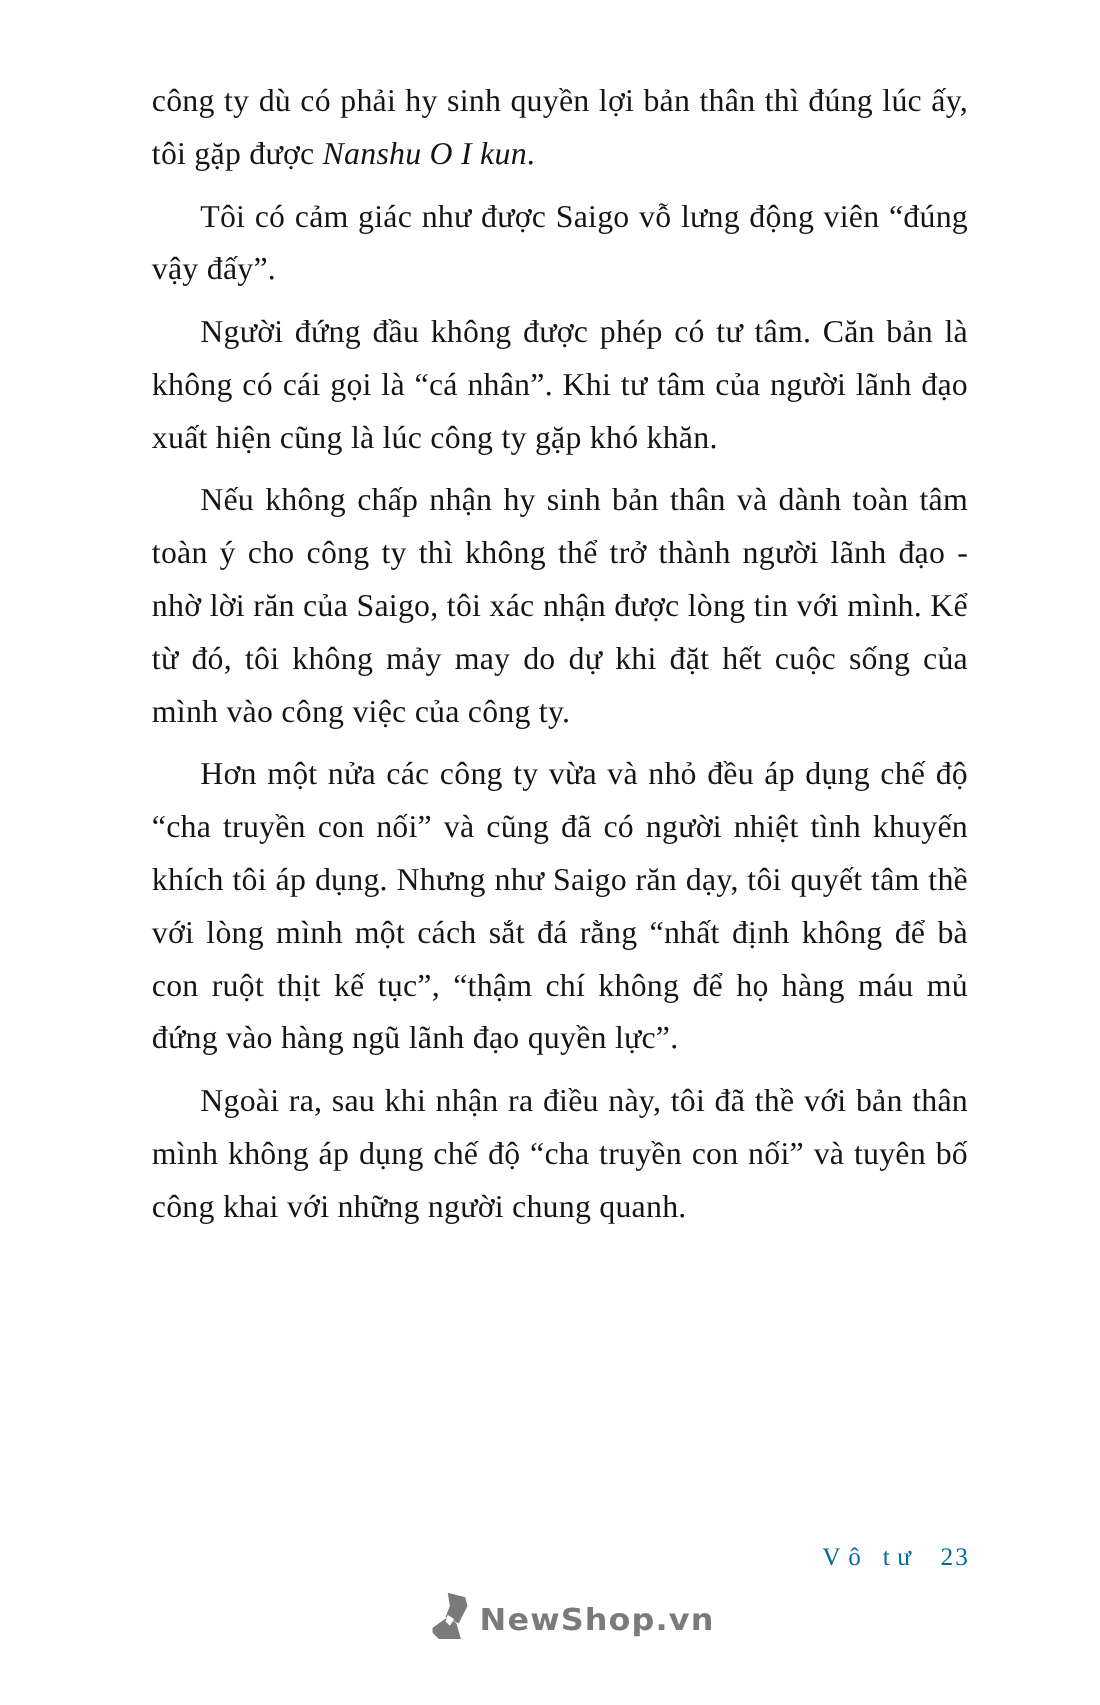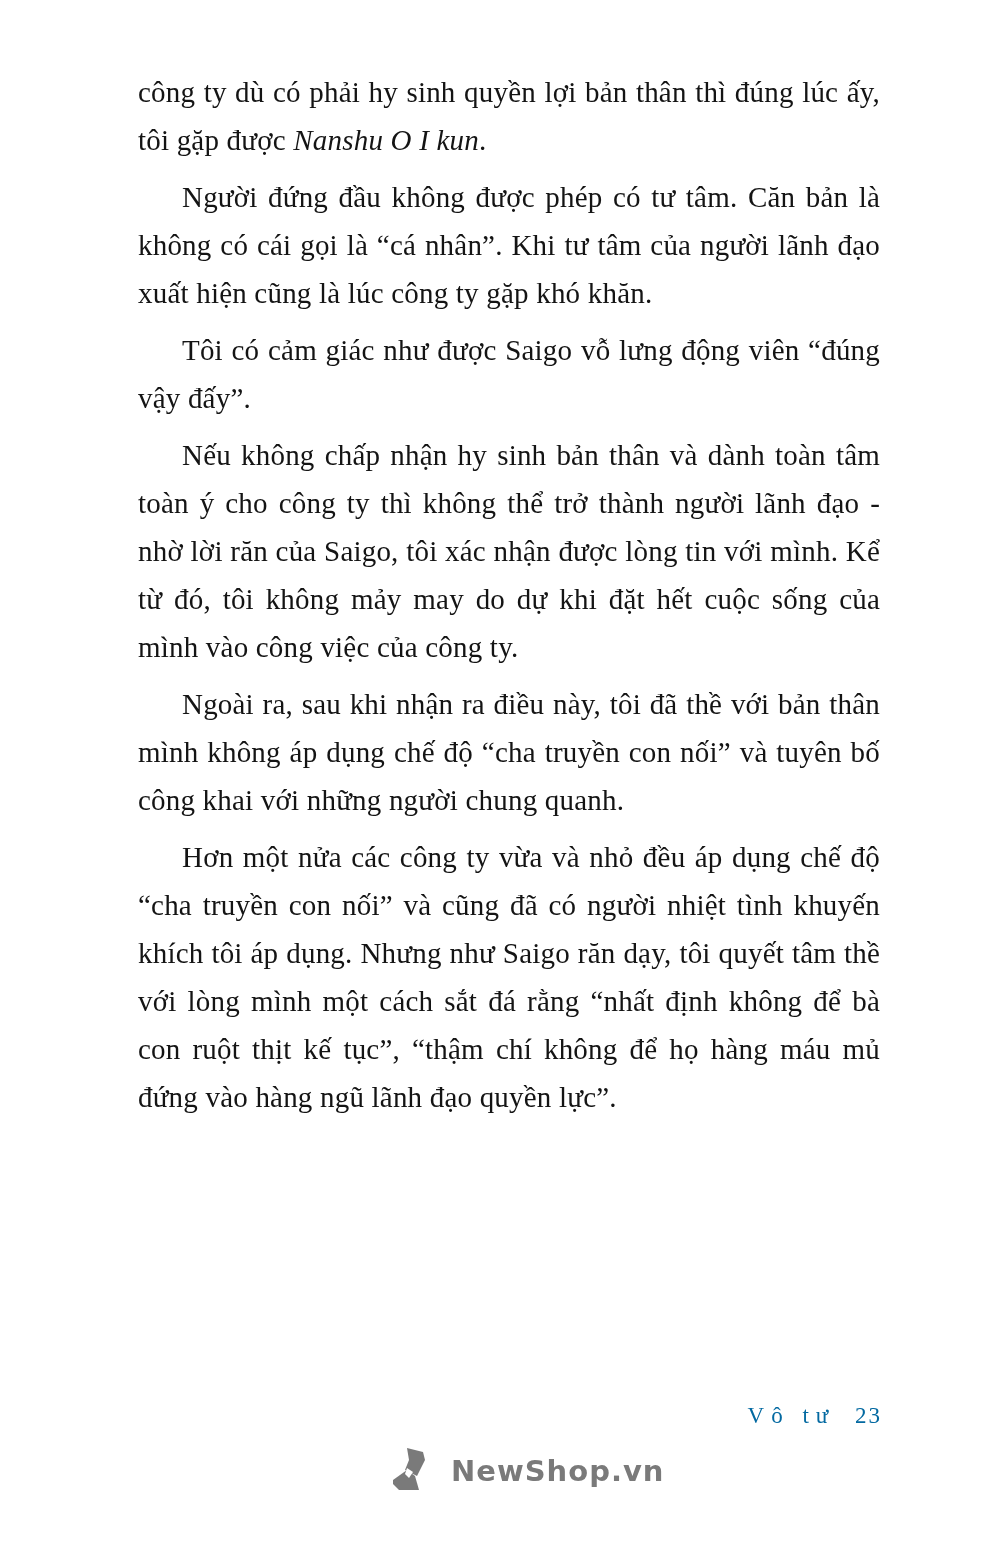--- a/index.html
+++ b/index.html
@@ -50,21 +50,21 @@
   .page-number {
     margin-left: 14px;
     letter-spacing: 2px;
   }
   .watermark {
     position: absolute;
     left: 393px;
     top: 1446px;
     display: flex;
     align-items: center;
-    gap: 18px;
+    gap: 3px;
     filter: blur(0.7px);
     opacity: 0.92;
   }
   .wm-icon {
     display: inline-block;
     width: 40px;
     height: 52px;
   }
   .wm-text {
     font-family: "DejaVu Sans", "Liberation Sans", sans-serif;
@@ -75,25 +75,25 @@
     transform: scaleY(0.95);
   }
 </style>
 </head>
 <body>
 
 <div class="page">
 
   <main class="text-block" id="paragraph-container">
       <p><span>công ty dù có phải hy sinh quyền lợi bản thân thì đúng lúc ấy, tôi gặp được </span><span class="run-italic">Nanshu O I kun</span><span>.</span></p>
+      <p class="indented"><span>Tôi có cảm giác như được Saigo vỗ lưng động viên “đúng vậy đấy”.</span></p>
       <p class="indented"><span>Người đứng đầu không được phép có tư tâm. Căn bản là không có cái gọi là “cá nhân”. Khi tư tâm của người lãnh đạo xuất hiện cũng là lúc công ty gặp khó khăn.</span></p>
-      <p class="indented"><span>Tôi có cảm giác như được Saigo vỗ lưng động viên “đúng vậy đấy”.</span></p>
       <p class="indented"><span>Nếu không chấp nhận hy sinh bản thân và dành toàn tâm toàn ý cho công ty thì không thể trở thành người lãnh đạo - nhờ lời răn của Saigo, tôi xác nhận được lòng tin với mình. Kể từ đó, tôi không mảy may do dự khi đặt hết cuộc sống của mình vào công việc của công ty.</span></p>
+      <p class="indented"><span>Hơn một nửa các công ty vừa và nhỏ đều áp dụng chế độ “cha truyền con nối” và cũng đã có người nhiệt tình khuyến khích tôi áp dụng. Nhưng như Saigo răn dạy, tôi quyết tâm thề với lòng mình một cách sắt đá rằng “nhất định không để bà con ruột thịt kế tục”, “thậm chí không để họ hàng máu mủ đứng vào hàng ngũ lãnh đạo quyền lực”.</span></p>
       <p class="indented"><span>Ngoài ra, sau khi nhận ra điều này, tôi đã thề với bản thân mình không áp dụng chế độ “cha truyền con nối” và tuyên bố công khai với những người chung quanh.</span></p>
-      <p class="indented"><span>Hơn một nửa các công ty vừa và nhỏ đều áp dụng chế độ “cha truyền con nối” và cũng đã có người nhiệt tình khuyến khích tôi áp dụng. Nhưng như Saigo răn dạy, tôi quyết tâm thề với lòng mình một cách sắt đá rằng “nhất định không để bà con ruột thịt kế tục”, “thậm chí không để họ hàng máu mủ đứng vào hàng ngũ lãnh đạo quyền lực”.</span></p>
     </main>
 
   <div class="page-footer">
     <span class="running-title">Vô tư</span>
     <span class="page-number">23</span>
   </div>
 
   <div class="watermark">
     <span class="wm-icon">
       <svg viewBox="0 0 40 52" width="40" height="52" aria-hidden="true">

